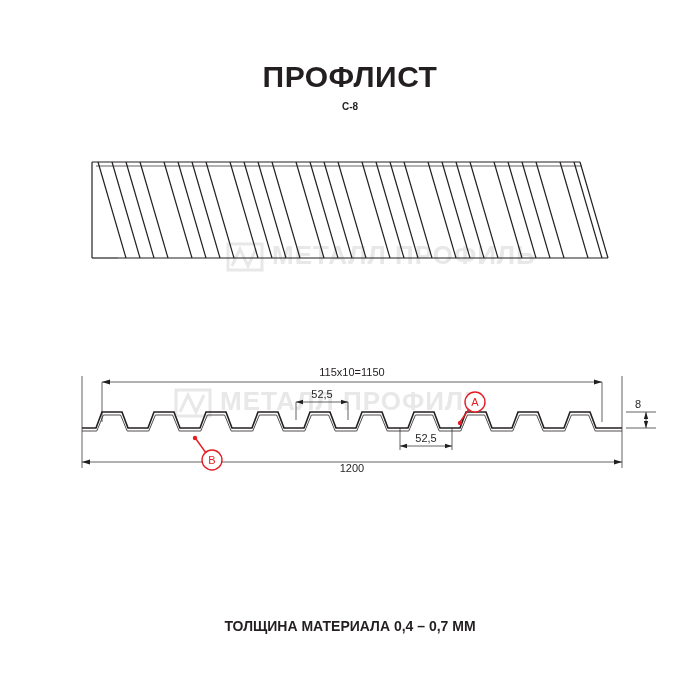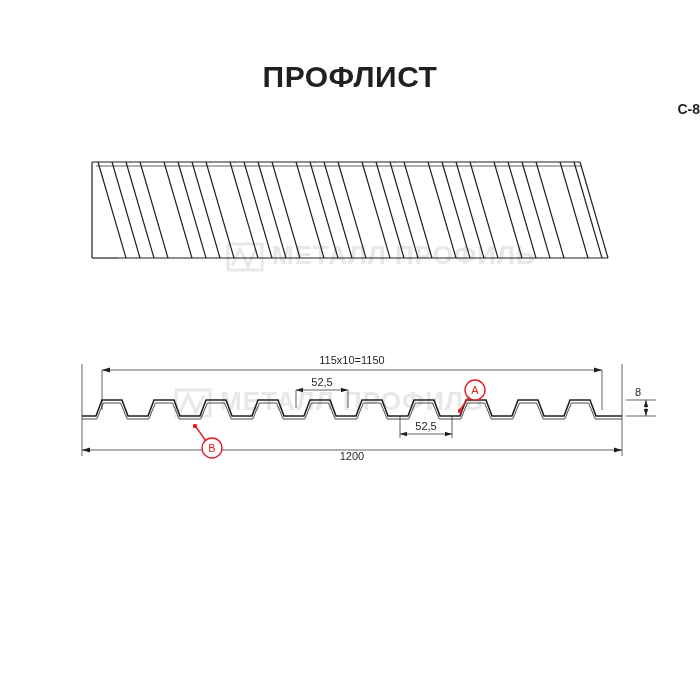--- a/index.html
+++ b/index.html
@@ -30,22 +30,22 @@
     font-size: 30px;
     font-weight: bold;
     letter-spacing: 0.5px;
     color: #231f20;
   }
   .subtitle {
     position: absolute;
     top: 101px;
     left: 0;
     width: 700px;
-    text-align: right;
-    font-size: 14px;
+    text-align: center;
+    font-size: 10px;
     font-weight: bold;
     color: #231f20;
   }
   .footnote {
     position: absolute;
     top: 618px;
     left: 0;
     width: 700px;
     text-align: center;
     font-size: 14px;
@@ -56,21 +56,21 @@
   .persp-wrap {
     position: absolute;
     left: 60px;
     top: 140px;
     width: 580px;
     height: 160px;
   }
   .section-wrap {
     position: absolute;
     left: 60px;
-    top: 338px;
+    top: 350px;
     width: 600px;
     height: 140px;
   }
   .wm-wrap {
     position: absolute;
     left: 0;
     top: 0;
     width: 700px;
     height: 599px;
     pointer-events: none;
@@ -262,13 +262,14 @@
 
       <g>
         <circle cx="152" cy="110" r="10" fill="#ffffff" stroke="#e31e24" stroke-width="1.4"></circle>
         <text class="callout-text" x="152" y="114" text-anchor="middle">B</text>
         <path d="M146 103 L136 89" stroke="#e31e24" stroke-width="1.4" fill="none"></path>
         <circle cx="135" cy="88" r="2.2" fill="#e31e24"></circle>
       </g>
     </svg>
   </div>
 
+  <div class="footnote">ТОЛЩИНА МАТЕРИАЛА 0,4 – 0,7 ММ</div>
 </div>
 
 </body></html>

